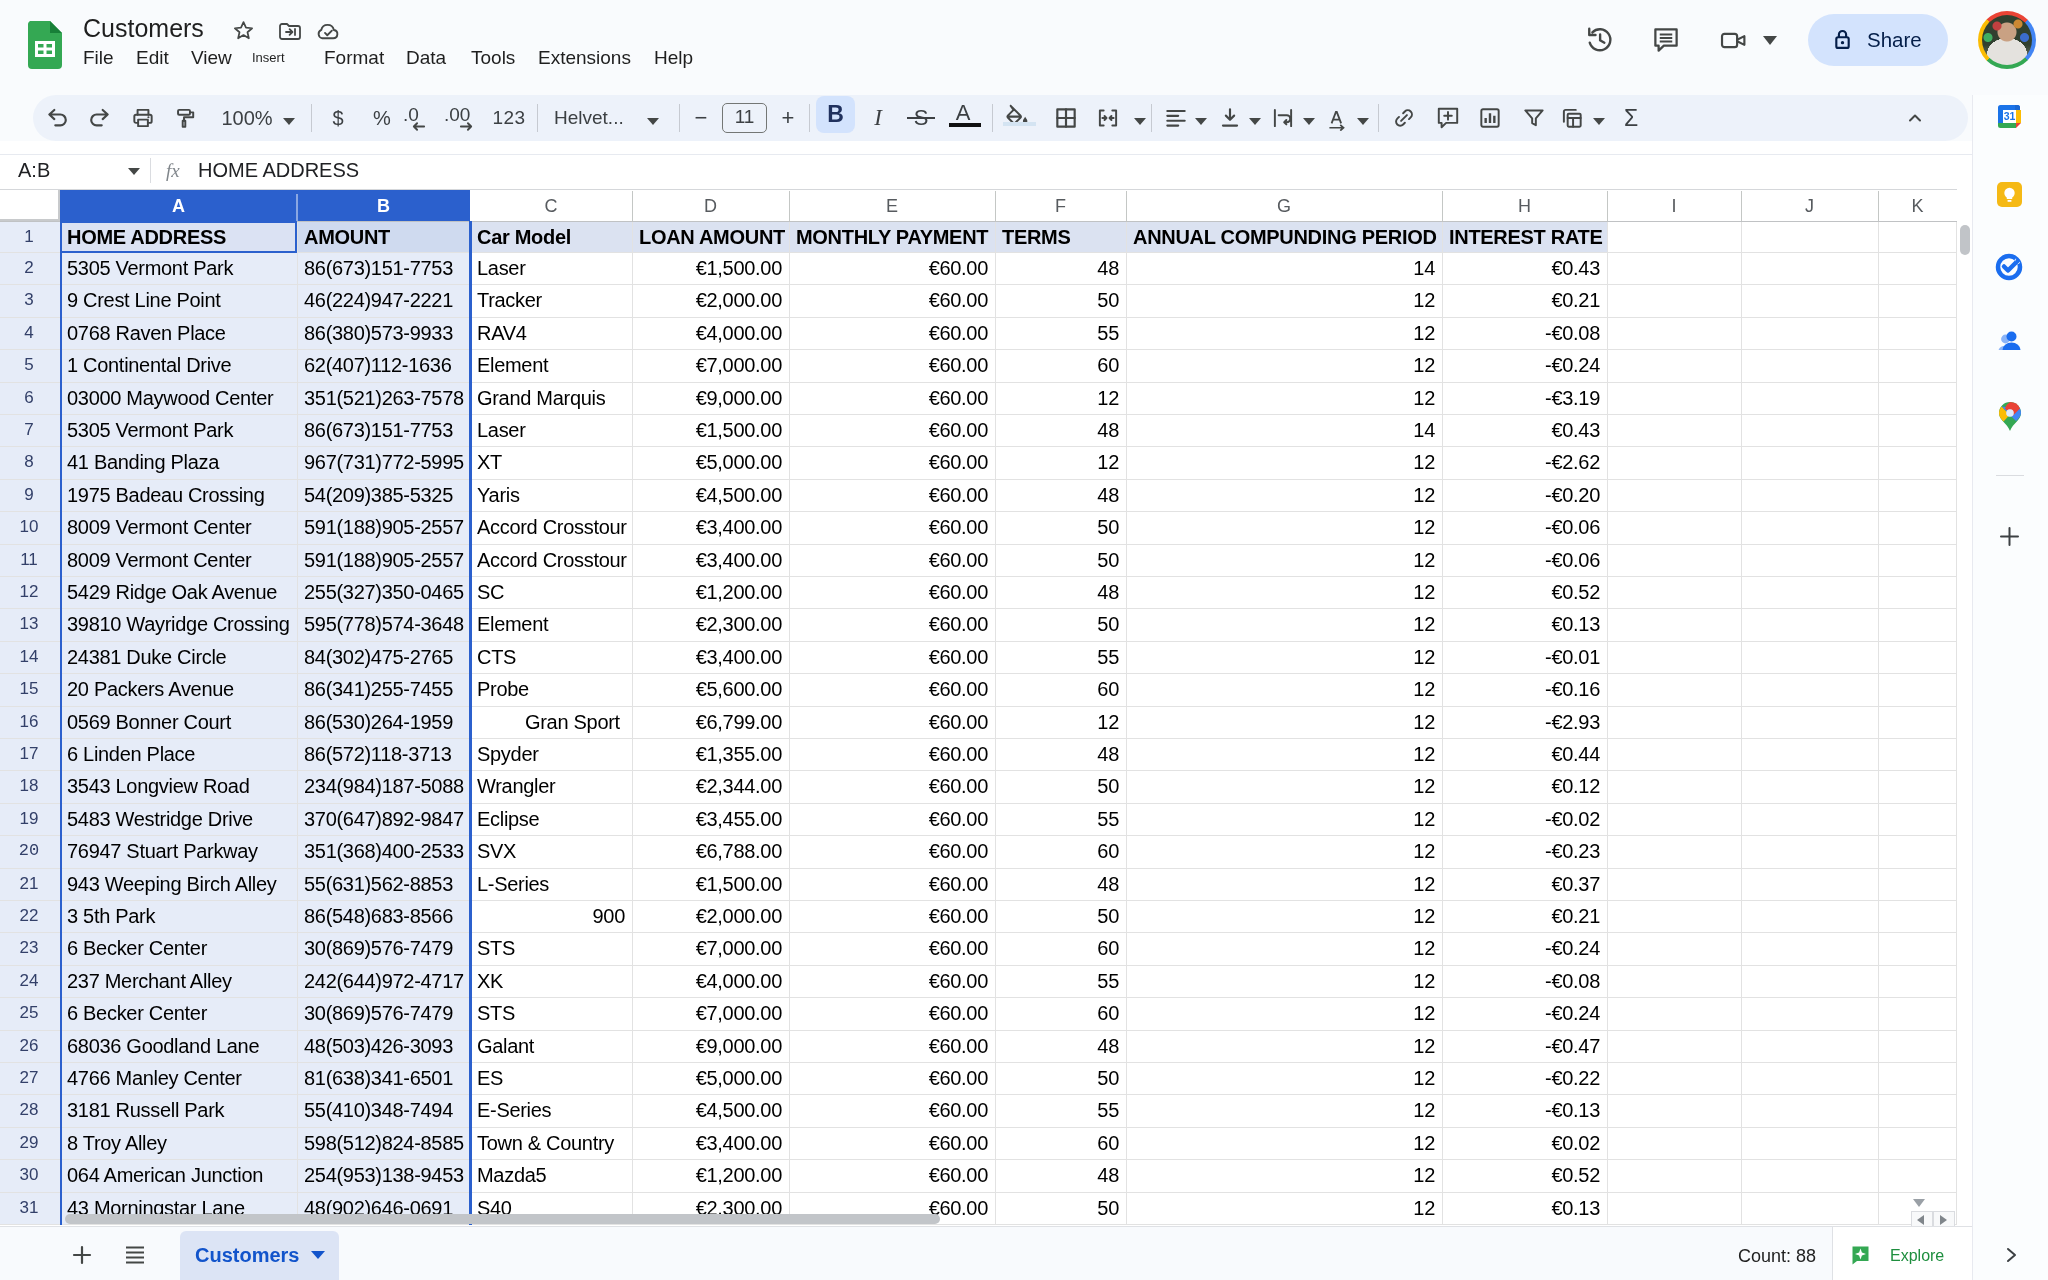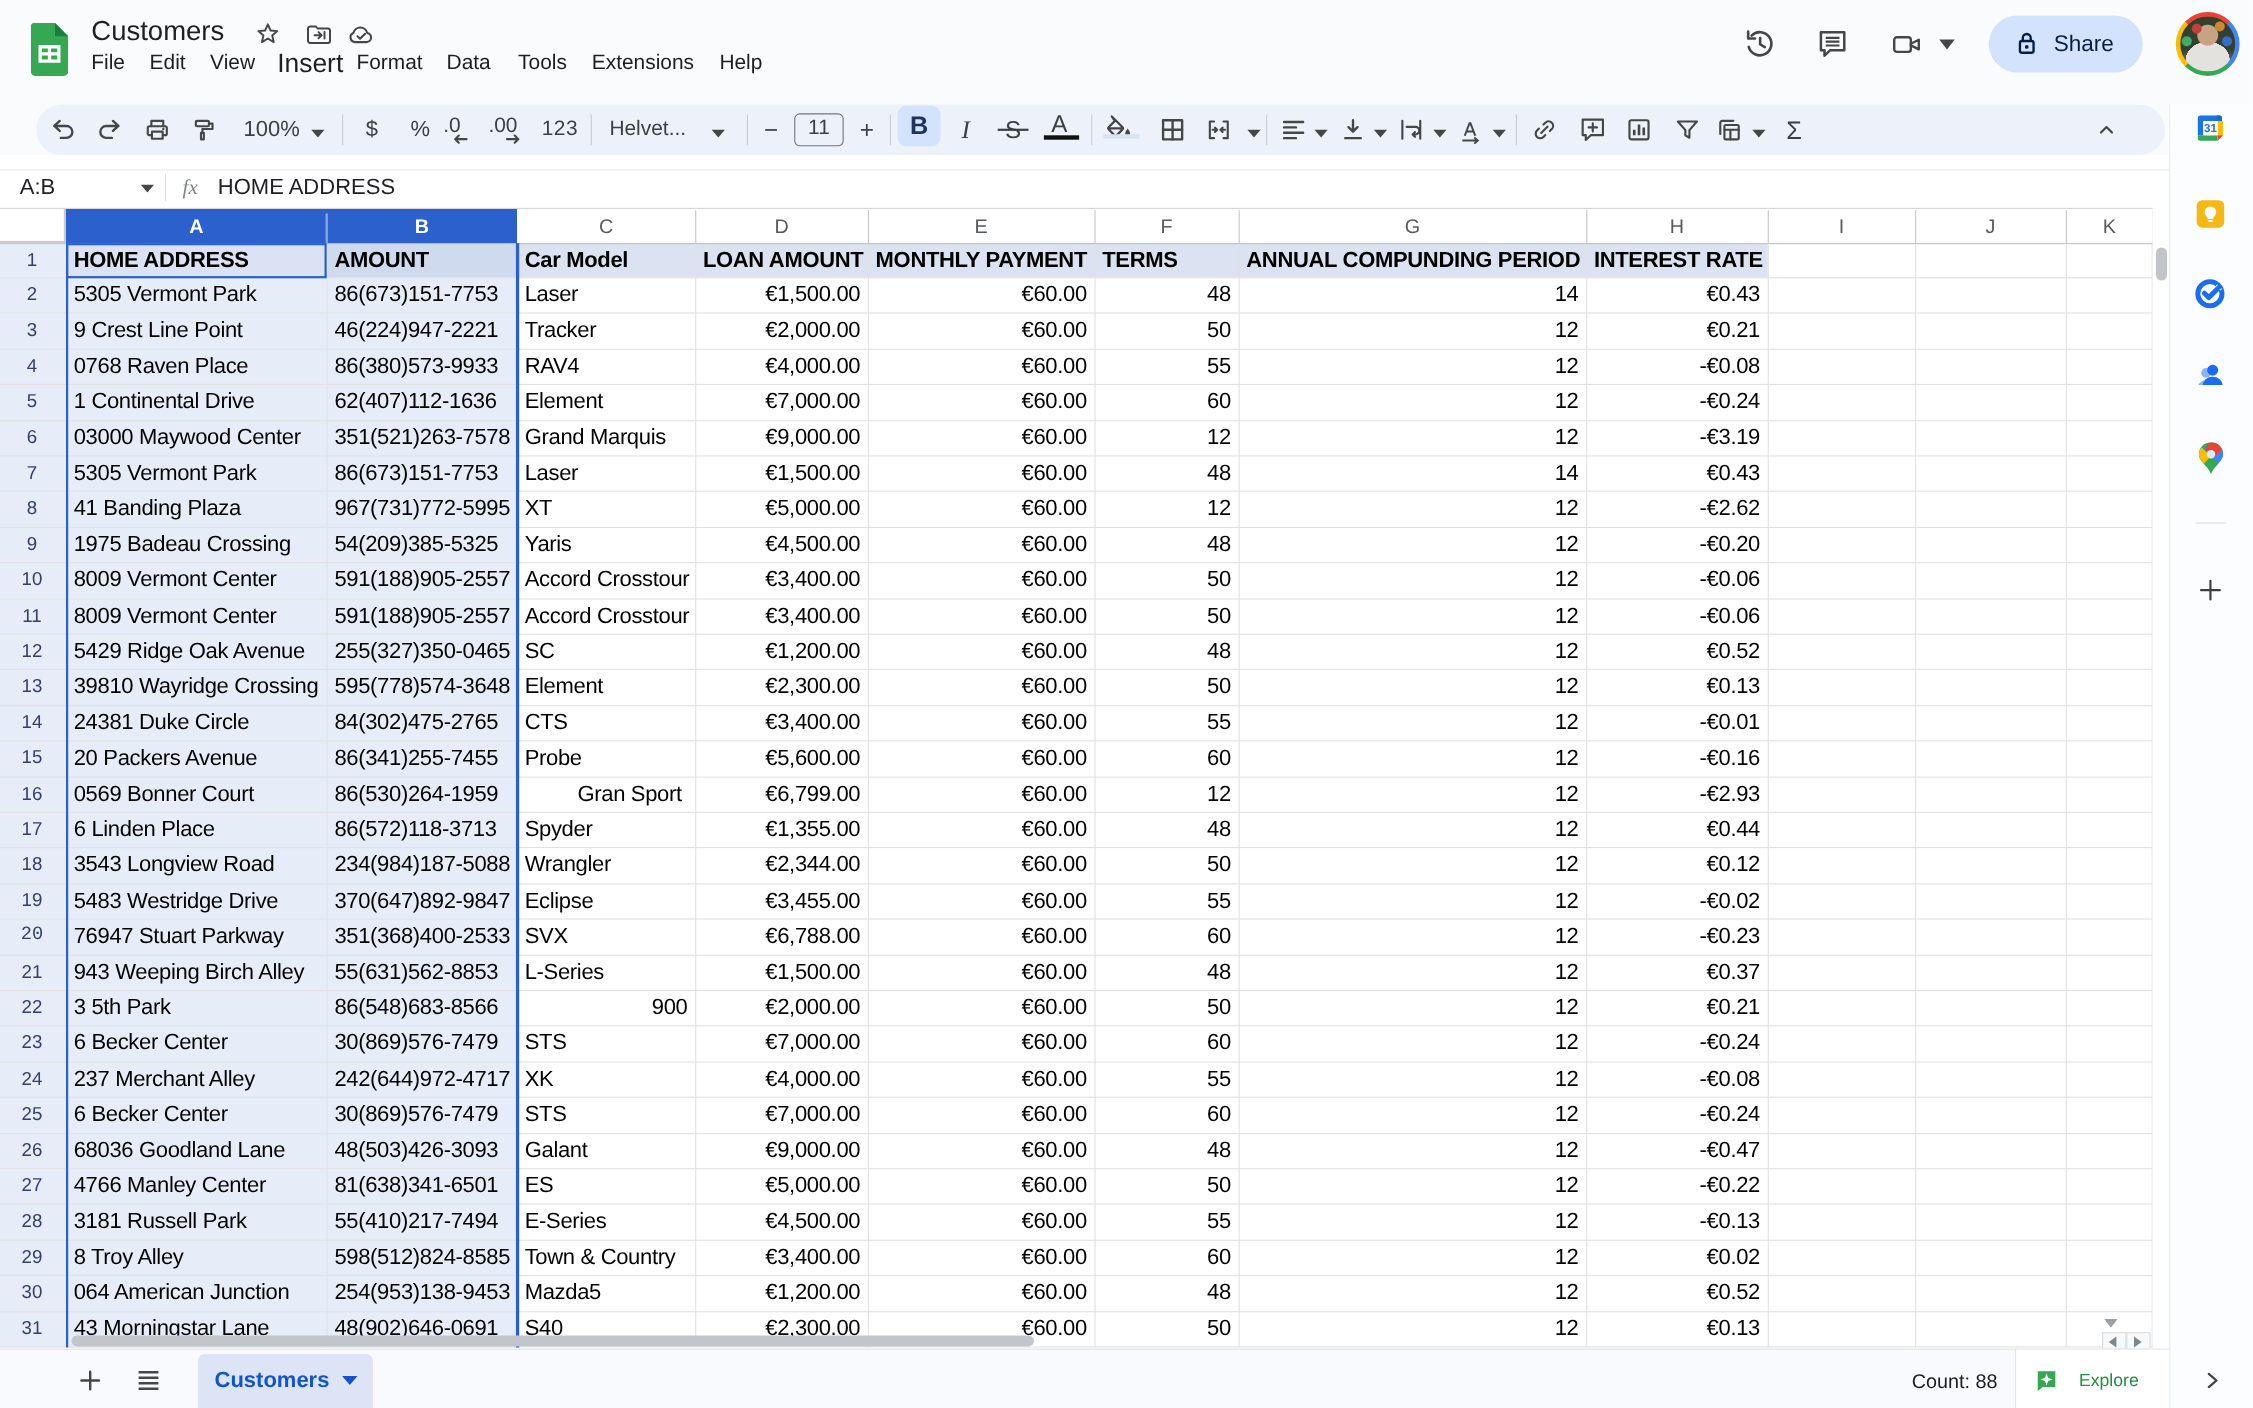--- a/index.html
+++ b/index.html
@@ -25,21 +25,21 @@
     <path d="M4 5 h5 l2 2 h9 a2 2 0 0 1 2 2 v9 a2 2 0 0 1 -2 2 H4 a2 2 0 0 1 -2 -2 V7 a2 2 0 0 1 2 -2 z" fill="none" stroke="#444746" stroke-width="1.8" stroke-linecap="round" stroke-linejoin="round"></path>
     <path d="M8 13 h6 M11.6 10.2 L14.4 13 l-2.8 2.8 M17 10 v6" fill="none" stroke="#444746" stroke-width="1.8" stroke-linecap="round" stroke-linejoin="round"></path>
   </svg>
 <svg class="ic" style="left:315px;top:19px;" width="25" height="25" viewBox="0 0 24 24">
     <path d="M7 18.5 h10.5 a4 4 0 0 0 .6 -7.95 6.2 6.2 0 0 0 -12.1 -.05 A4.2 4.2 0 0 0 7 18.5 z" fill="none" stroke="#444746" stroke-width="1.8" stroke-linecap="round" stroke-linejoin="round"></path>
     <path d="M9.6 13.4 l2.2 2.2 4.4-4.4" fill="none" stroke="#444746" stroke-width="1.8" stroke-linecap="round" stroke-linejoin="round"></path>
   </svg>
 <div class="ab" style="left:76px;top:46px;width:200px;height:24px;font-size:19px;color:#1f1f1f;font-weight:400;text-align:left;line-height:24px;padding:0 7px;white-space:nowrap;overflow:hidden;width:auto;">File</div>
 <div class="ab" style="left:129px;top:46px;width:200px;height:24px;font-size:19px;color:#1f1f1f;font-weight:400;text-align:left;line-height:24px;padding:0 7px;white-space:nowrap;overflow:hidden;width:auto;">Edit</div>
 <div class="ab" style="left:184px;top:46px;width:200px;height:24px;font-size:19px;color:#1f1f1f;font-weight:400;text-align:left;line-height:24px;padding:0 7px;white-space:nowrap;overflow:hidden;width:auto;">View</div>
-<div class="ab" style="left:245px;top:46px;width:200px;height:24px;font-size:24px;color:#1f1f1f;font-weight:400;text-align:left;line-height:24px;padding:0 7px;white-space:nowrap;overflow:hidden;width:auto;">Insert</div>
+<div class="ab" style="left:245px;top:46px;width:200px;height:24px;font-size:13px;color:#1f1f1f;font-weight:400;text-align:left;line-height:24px;padding:0 7px;white-space:nowrap;overflow:hidden;width:auto;">Insert</div>
 <div class="ab" style="left:317px;top:46px;width:200px;height:24px;font-size:19px;color:#1f1f1f;font-weight:400;text-align:left;line-height:24px;padding:0 7px;white-space:nowrap;overflow:hidden;width:auto;">Format</div>
 <div class="ab" style="left:399px;top:46px;width:200px;height:24px;font-size:19px;color:#1f1f1f;font-weight:400;text-align:left;line-height:24px;padding:0 7px;white-space:nowrap;overflow:hidden;width:auto;">Data</div>
 <div class="ab" style="left:464px;top:46px;width:200px;height:24px;font-size:19px;color:#1f1f1f;font-weight:400;text-align:left;line-height:24px;padding:0 7px;white-space:nowrap;overflow:hidden;width:auto;">Tools</div>
 <div class="ab" style="left:531px;top:46px;width:200px;height:24px;font-size:19px;color:#1f1f1f;font-weight:400;text-align:left;line-height:24px;padding:0 7px;white-space:nowrap;overflow:hidden;width:auto;">Extensions</div>
 <div class="ab" style="left:647px;top:46px;width:200px;height:24px;font-size:19px;color:#1f1f1f;font-weight:400;text-align:left;line-height:24px;padding:0 7px;white-space:nowrap;overflow:hidden;width:auto;">Help</div>
 <svg class="ic" style="left:1584px;top:24px;" width="30" height="30" viewBox="0 0 24 24">
     <path d="M6.7 6.7 a8.4 8.4 0 1 1 -2.1 8.2 M4.2 3.8 v5 h5" fill="none" stroke="#444746" stroke-width="1.9" stroke-linecap="round" stroke-linejoin="round"></path>
     <path d="M12.9 8.4 v4.6 l3.4 2" fill="none" stroke="#444746" stroke-width="1.9" stroke-linecap="round"></path>
   </svg>
 <svg class="ic" style="left:1651px;top:25px;" width="30" height="30" viewBox="0 0 24 24">
@@ -491,21 +491,21 @@
 <div class="ab" style="left:1442px;top:1029.6px;width:165px;height:32.4px;font-size:20px;color:#000;font-weight:400;text-align:right;line-height:32.4px;padding:0 7px;white-space:nowrap;overflow:hidden;letter-spacing:-0.3px;">-€0.47</div>
 <div class="ab" style="left:60px;top:1062.0px;width:237px;height:32.4px;font-size:20px;color:#000;font-weight:400;text-align:left;line-height:32.4px;padding:0 7px;white-space:nowrap;overflow:hidden;letter-spacing:-0.3px;">4766 Manley Center</div>
 <div class="ab" style="left:297px;top:1062.0px;width:173px;height:32.4px;font-size:20px;color:#000;font-weight:400;text-align:left;line-height:32.4px;padding:0 7px;white-space:nowrap;overflow:hidden;letter-spacing:-0.3px;">81(638)341-6501</div>
 <div class="ab" style="left:470px;top:1062.0px;width:162px;height:32.4px;font-size:20px;color:#000;font-weight:400;text-align:left;line-height:32.4px;padding:0 7px;white-space:nowrap;overflow:hidden;letter-spacing:-0.3px;">ES</div>
 <div class="ab" style="left:632px;top:1062.0px;width:157px;height:32.4px;font-size:20px;color:#000;font-weight:400;text-align:right;line-height:32.4px;padding:0 7px;white-space:nowrap;overflow:hidden;letter-spacing:-0.3px;">€5,000.00</div>
 <div class="ab" style="left:789px;top:1062.0px;width:206px;height:32.4px;font-size:20px;color:#000;font-weight:400;text-align:right;line-height:32.4px;padding:0 7px;white-space:nowrap;overflow:hidden;letter-spacing:-0.3px;">€60.00</div>
 <div class="ab" style="left:995px;top:1062.0px;width:131px;height:32.4px;font-size:20px;color:#000;font-weight:400;text-align:right;line-height:32.4px;padding:0 7px;white-space:nowrap;overflow:hidden;letter-spacing:-0.3px;">50</div>
 <div class="ab" style="left:1126px;top:1062.0px;width:316px;height:32.4px;font-size:20px;color:#000;font-weight:400;text-align:right;line-height:32.4px;padding:0 7px;white-space:nowrap;overflow:hidden;letter-spacing:-0.3px;">12</div>
 <div class="ab" style="left:1442px;top:1062.0px;width:165px;height:32.4px;font-size:20px;color:#000;font-weight:400;text-align:right;line-height:32.4px;padding:0 7px;white-space:nowrap;overflow:hidden;letter-spacing:-0.3px;">-€0.22</div>
 <div class="ab" style="left:60px;top:1094.4px;width:237px;height:32.4px;font-size:20px;color:#000;font-weight:400;text-align:left;line-height:32.4px;padding:0 7px;white-space:nowrap;overflow:hidden;letter-spacing:-0.3px;">3181 Russell Park</div>
-<div class="ab" style="left:297px;top:1094.4px;width:173px;height:32.4px;font-size:20px;color:#000;font-weight:400;text-align:left;line-height:32.4px;padding:0 7px;white-space:nowrap;overflow:hidden;letter-spacing:-0.3px;">55(410)217-7494</div>
+<div class="ab" style="left:297px;top:1094.4px;width:173px;height:32.4px;font-size:20px;color:#000;font-weight:400;text-align:left;line-height:32.4px;padding:0 7px;white-space:nowrap;overflow:hidden;letter-spacing:-0.3px;">55(410)348-7494</div>
 <div class="ab" style="left:470px;top:1094.4px;width:162px;height:32.4px;font-size:20px;color:#000;font-weight:400;text-align:left;line-height:32.4px;padding:0 7px;white-space:nowrap;overflow:hidden;letter-spacing:-0.3px;">E-Series</div>
 <div class="ab" style="left:632px;top:1094.4px;width:157px;height:32.4px;font-size:20px;color:#000;font-weight:400;text-align:right;line-height:32.4px;padding:0 7px;white-space:nowrap;overflow:hidden;letter-spacing:-0.3px;">€4,500.00</div>
 <div class="ab" style="left:789px;top:1094.4px;width:206px;height:32.4px;font-size:20px;color:#000;font-weight:400;text-align:right;line-height:32.4px;padding:0 7px;white-space:nowrap;overflow:hidden;letter-spacing:-0.3px;">€60.00</div>
 <div class="ab" style="left:995px;top:1094.4px;width:131px;height:32.4px;font-size:20px;color:#000;font-weight:400;text-align:right;line-height:32.4px;padding:0 7px;white-space:nowrap;overflow:hidden;letter-spacing:-0.3px;">55</div>
 <div class="ab" style="left:1126px;top:1094.4px;width:316px;height:32.4px;font-size:20px;color:#000;font-weight:400;text-align:right;line-height:32.4px;padding:0 7px;white-space:nowrap;overflow:hidden;letter-spacing:-0.3px;">12</div>
 <div class="ab" style="left:1442px;top:1094.4px;width:165px;height:32.4px;font-size:20px;color:#000;font-weight:400;text-align:right;line-height:32.4px;padding:0 7px;white-space:nowrap;overflow:hidden;letter-spacing:-0.3px;">-€0.13</div>
 <div class="ab" style="left:60px;top:1126.8px;width:237px;height:32.4px;font-size:20px;color:#000;font-weight:400;text-align:left;line-height:32.4px;padding:0 7px;white-space:nowrap;overflow:hidden;letter-spacing:-0.3px;">8 Troy Alley</div>
 <div class="ab" style="left:297px;top:1126.8px;width:173px;height:32.4px;font-size:20px;color:#000;font-weight:400;text-align:left;line-height:32.4px;padding:0 7px;white-space:nowrap;overflow:hidden;letter-spacing:-0.3px;">598(512)824-8585</div>
 <div class="ab" style="left:470px;top:1126.8px;width:162px;height:32.4px;font-size:20px;color:#000;font-weight:400;text-align:left;line-height:32.4px;padding:0 7px;white-space:nowrap;overflow:hidden;letter-spacing:-0.3px;">Town &amp; Country</div>
 <div class="ab" style="left:632px;top:1126.8px;width:157px;height:32.4px;font-size:20px;color:#000;font-weight:400;text-align:right;line-height:32.4px;padding:0 7px;white-space:nowrap;overflow:hidden;letter-spacing:-0.3px;">€3,400.00</div>

